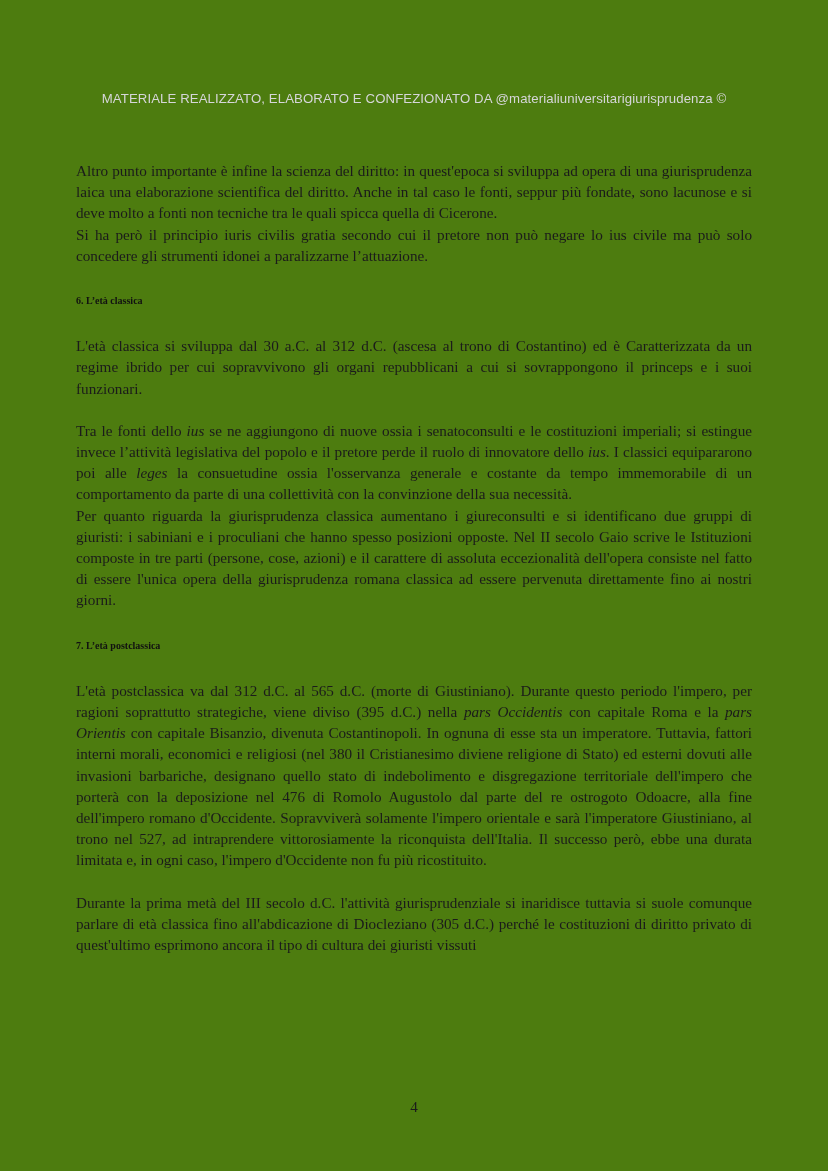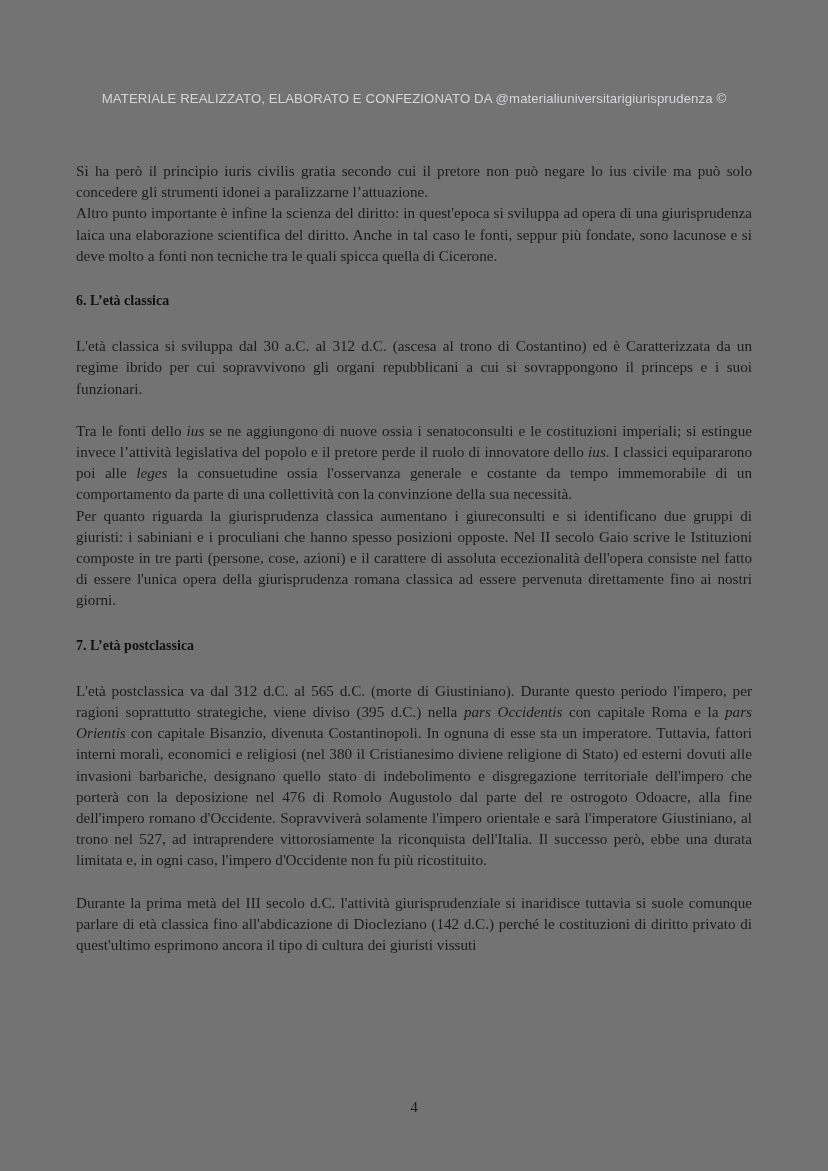--- a/index.html
+++ b/index.html
@@ -4,21 +4,21 @@
 <style>
   html, body {
     margin: 0;
     padding: 0;
     background: #ffffff;
   }
   .page {
     position: relative;
     width: 828px;
     height: 1171px;
-    background: #737373;
+    background: #4d7c0f;
     overflow: hidden;
     box-sizing: border-box;
   }
   .watermark-header {
     position: absolute;
     top: 91px;
     left: 0;
     width: 828px;
     text-align: center;
     font-family: "Liberation Sans", sans-serif;
@@ -42,21 +42,21 @@
   .content p {
     margin: 0;
     text-align: justify;
   }
   .content p.gap-before {
     margin-top: 21px;
   }
   h2.section-heading {
     margin: 0;
     font-family: "Liberation Serif", "DejaVu Serif", serif;
-    font-size: 14px;
+    font-size: 10px;
     line-height: 21.2px;
     font-weight: bold;
     color: #111111;
     text-align: left;
   }
   h2.section-heading.spaced {
     margin-top: 24px;
     margin-bottom: 24px;
   }
   .page-number {
@@ -73,36 +73,36 @@
 </style>
 </head>
 <body>
 
 <div class="page">
 
   <div class="watermark-header">MATERIALE REALIZZATO, ELABORATO E CONFEZIONATO DA @materialiuniversitarigiurisprudenza ©</div>
 
   <div class="content">
 
+    <p>Altro punto importante è infine la scienza del diritto: in quest'epoca si sviluppa ad opera di una giurisprudenza laica una elaborazione scientifica del diritto. Anche in tal caso le fonti, seppur più fondate, sono lacunose e si deve molto a fonti non tecniche tra le quali spicca quella di Cicerone.</p>
+
     <p>Si ha però il principio iuris civilis gratia secondo cui il pretore non può negare lo ius civile ma può solo concedere gli strumenti idonei a paralizzarne l’attuazione.</p>
-
-    <p>Altro punto importante è infine la scienza del diritto: in quest'epoca si sviluppa ad opera di una giurisprudenza laica una elaborazione scientifica del diritto. Anche in tal caso le fonti, seppur più fondate, sono lacunose e si deve molto a fonti non tecniche tra le quali spicca quella di Cicerone.</p>
 
     <h2 class="section-heading spaced">6. L’età classica</h2>
 
     <p>L'età classica si sviluppa dal 30 a.C. al 312 d.C. (ascesa al trono di Costantino) ed è Caratterizzata da un regime ibrido per cui sopravvivono gli organi repubblicani a cui si sovrappongono il princeps e i suoi funzionari.</p>
 
     <p class="gap-before"><span>Tra le fonti dello </span><em>ius</em><span> se ne aggiungono di nuove ossia i senatoconsulti e le costituzioni imperiali; si estingue invece l’attività legislativa del popolo e il pretore perde il ruolo di innovatore dello </span><em>ius</em><span>. I classici equipararono poi alle </span><em>leges</em><span> la consuetudine ossia l'osservanza generale e costante da tempo immemorabile di un comportamento da parte di una collettività con la convinzione della sua necessità.</span></p>
 
 
     <p>Per quanto riguarda la giurisprudenza classica aumentano i giureconsulti e si identificano due gruppi di giuristi: i sabiniani e i proculiani che hanno spesso posizioni opposte. Nel II secolo Gaio scrive le Istituzioni composte in tre parti (persone, cose, azioni) e il carattere di assoluta eccezionalità dell'opera consiste nel fatto di essere l'unica opera della giurisprudenza romana classica ad essere pervenuta direttamente fino ai nostri giorni.</p>
 
     <h2 class="section-heading spaced">7. L’età postclassica</h2>
 
     <p><span>L'età postclassica va dal 312 d.C. al 565 d.C. (morte di Giustiniano). Durante questo periodo l'impero, per ragioni soprattutto strategiche, viene diviso (395 d.C.) nella </span><em>pars Occidentis</em><span> con capitale Roma e la </span><em>pars Orientis</em><span> con capitale Bisanzio, divenuta Costantinopoli. In ognuna di esse sta un imperatore. Tuttavia, fattori interni morali, economici e religiosi (nel 380 il Cristianesimo diviene religione di Stato) ed esterni dovuti alle invasioni barbariche, designano quello stato di indebolimento e disgregazione territoriale dell'impero che porterà con la deposizione nel 476 di Romolo Augustolo dal parte del re ostrogoto Odoacre, alla fine dell'impero romano d'Occidente. Sopravviverà solamente l'impero orientale e sarà l'imperatore Giustiniano, al trono nel 527, ad intraprendere vittorosiamente la riconquista dell'Italia. Il successo però, ebbe una durata limitata e, in ogni caso, l'impero d'Occidente non fu più ricostituito.</span></p>
 
-    <p class="gap-before">Durante la prima metà del III secolo d.C. l'attività giurisprudenziale si inaridisce tuttavia si suole comunque parlare di età classica fino all'abdicazione di Diocleziano (142 d.C.) perché le costituzioni di diritto privato di quest'ultimo esprimono ancora il tipo di cultura dei giuristi vissuti</p>
+    <p class="gap-before">Durante la prima metà del III secolo d.C. l'attività giurisprudenziale si inaridisce tuttavia si suole comunque parlare di età classica fino all'abdicazione di Diocleziano (305 d.C.) perché le costituzioni di diritto privato di quest'ultimo esprimono ancora il tipo di cultura dei giuristi vissuti</p>
 
   </div>
 
   <div class="page-number">4</div>
 
 </div>
 
 </body></html>

